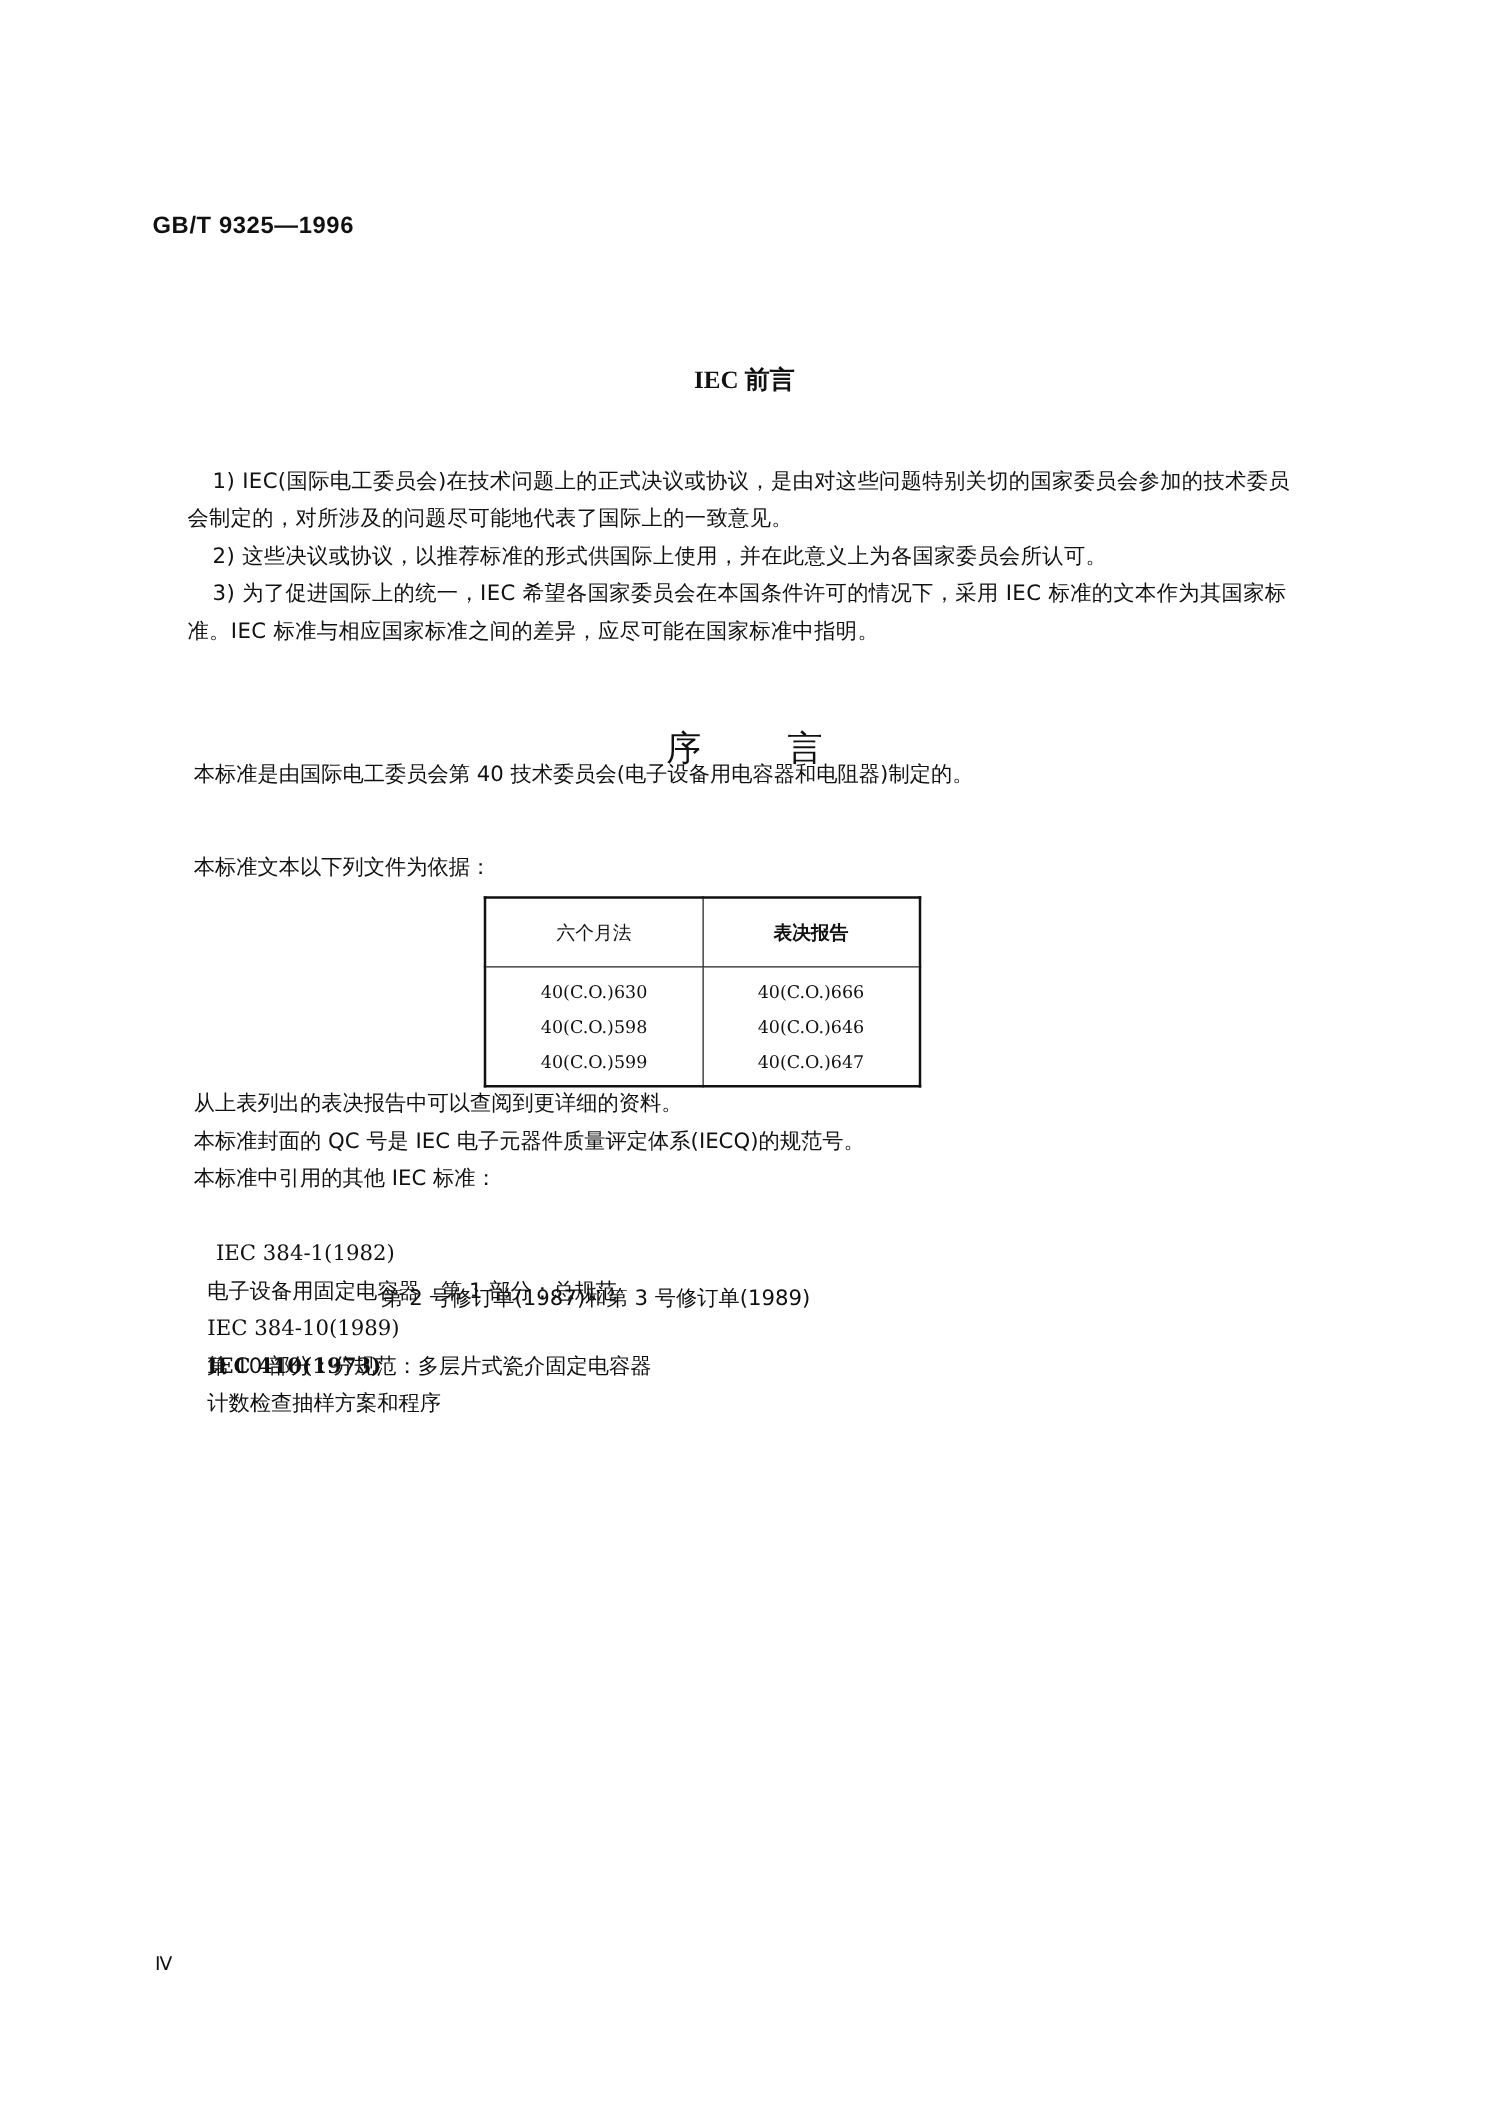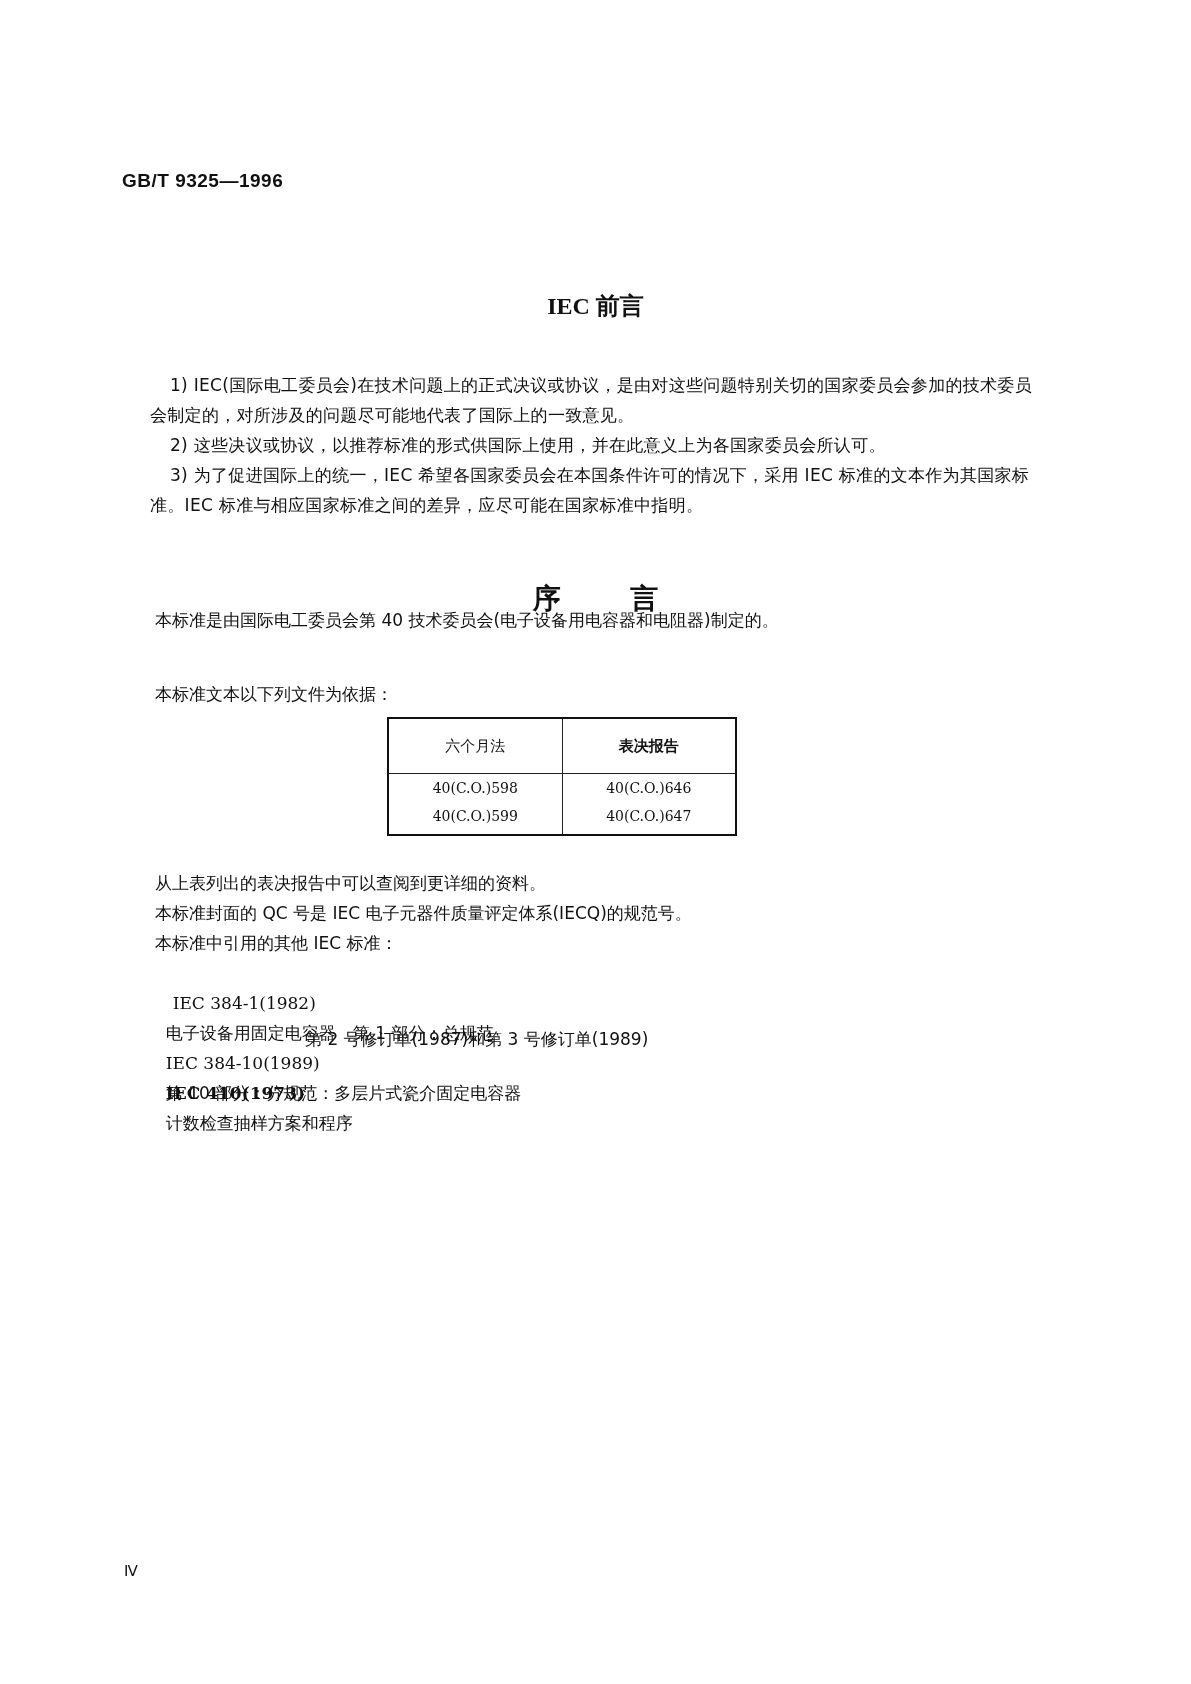--- a/index.html
+++ b/index.html
@@ -9,31 +9,31 @@
     color: #111;
   }
   .abs { position: absolute; }
   .std-code {
     left: 122px; top: 170px; font-size: 19px; font-weight: bold;
     font-family: "Liberation Sans", "DejaVu Sans", sans-serif;
     letter-spacing: 0.5px;
   }
   .h1 {
     left: 0; width: 1191px; top: 290px; text-align: center;
-    font-size: 24px; font-weight: bold;
+    font-size: 20px; font-weight: bold;
     font-family: "Liberation Serif", "DejaVu Serif", serif;
   }
   .para {
     left: 150px; width: 888px; font-size: 17px; line-height: 30px;
     font-family: "DejaVu Sans", sans-serif; letter-spacing: 0.3px;
   }
   .para .indent { display: inline-block; width: 20px; }
   .h2 {
     left: 0; width: 1191px; top: 580px; text-align: center;
-    font-size: 28px; font-weight: bold; word-spacing: 60px;
+    font-size: 28px; font-weight: normal; word-spacing: 60px;
     font-family: "DejaVu Sans", sans-serif;
   }
   .line {
     left: 155px; font-size: 17px; line-height: 30px;
     font-family: "DejaVu Sans", sans-serif; white-space: pre;
   }
   table.docs {
     position: absolute; left: 387px; top: 717px;
     width: 350px; border-collapse: collapse;
     border: 2px solid #111;
@@ -81,20 +81,24 @@
 <div class="abs line" style="top:635px;margin-top:44px;">本标准文本以下列文件为依据：</div>
 
 <table class="docs">
   <thead>
     <tr>
       <th>六个月法</th>
       <th>表决报告</th>
     </tr>
   </thead>
   <tbody>
+    <tr class="first">
+      <td>40(C.O.)630</td>
+      <td>40(C.O.)666</td>
+    </tr>
     <tr>
       <td>40(C.O.)598</td>
       <td>40(C.O.)646</td>
     </tr>
     <tr class="last">
       <td>40(C.O.)599</td>
       <td>40(C.O.)647</td>
     </tr>
   </tbody>
 </table>

